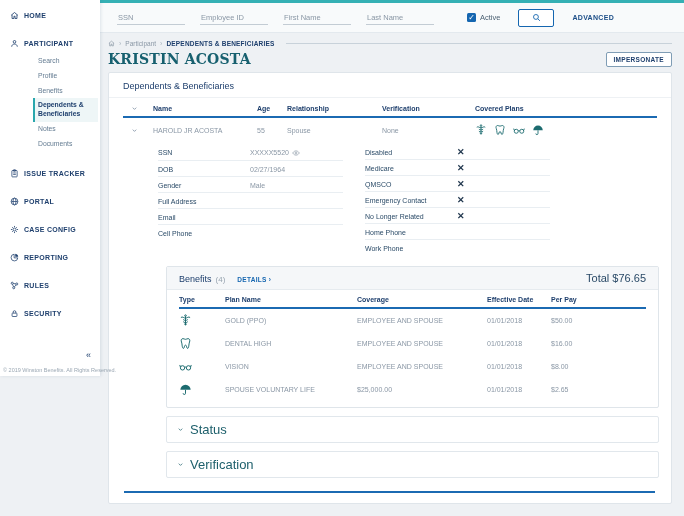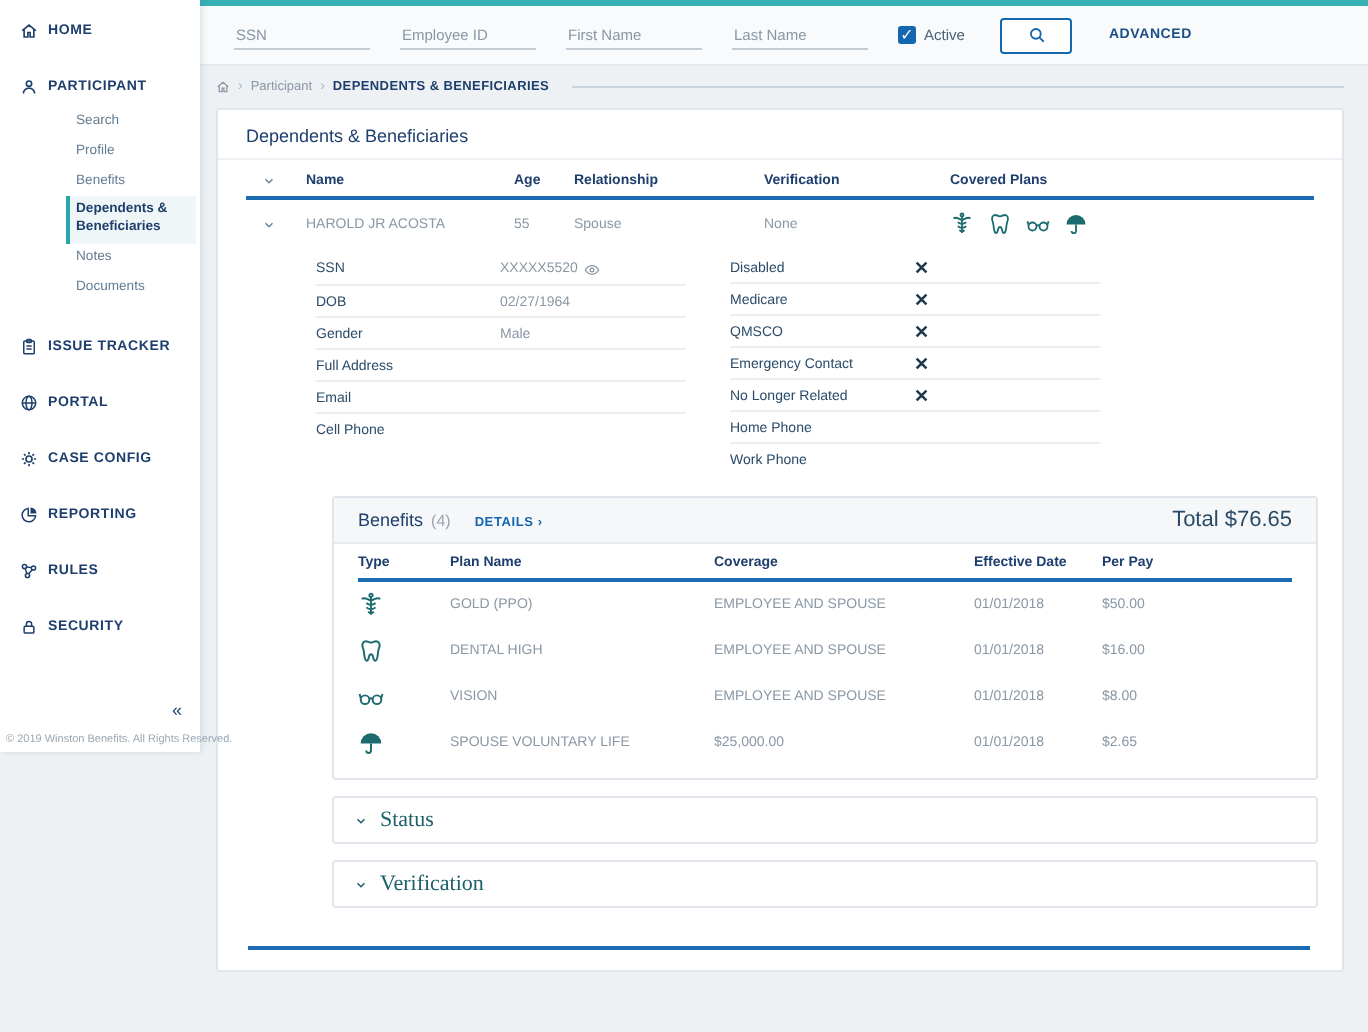--- a/index.html
+++ b/index.html
@@ -30,21 +30,21 @@
   .main { flex:1; display:flex; flex-direction:column; border-top:3px solid #35b0b4;
     background:#eef1f4; min-width:0; }
 
   
   .topbar { height:30px; background:#f8fafb; border-bottom:1px solid #e3e9ee;
     display:flex; align-items:center; padding-left:17px; flex:none; }
   .tb-field { width:68px; margin-right:15px; border:none; border-bottom:1px solid #c3ccd4;
     background:transparent; font-size:7.5px; color:#51636f; padding:2px 1px;
     font-family:"Liberation Sans", sans-serif; outline:none; }
   .tb-field::placeholder { color:#8a97a5; }
-  .chk-group { display:flex; align-items:center; gap:4px; cursor:pointer; }
+  .chk-group { display:flex; align-items:center; gap:4px; margin-left:18px; cursor:pointer; }
   .checkbox { width:9px; height:9px; background:#1566b0; border-radius:1.5px;
     color:#fff; font-size:8px; line-height:9px; text-align:center; }
   .checkbox::after { content:"✓"; }
   .chk-label { font-size:7.5px; color:#4c6173; }
   .search-btn { width:36px; height:18px; margin-left:18px; background:#fff;
     border:1.5px solid #1566b0; border-radius:2px; display:flex; align-items:center;
     justify-content:center; cursor:pointer; color:#1566b0; }
   .search-btn svg { width:9px; height:9px; }
   .advanced { margin-left:18px; font-size:7px; font-weight:bold; letter-spacing:.3px;
     color:#1b4d87; cursor:pointer; }
@@ -112,21 +112,21 @@
   .ben-hrow { padding:6px 0 4px; border-bottom:2px solid #1b6ab2;
     font-size:7px; font-weight:bold; color:#1e3f6d; }
   .ben-row { padding:5px 0; font-size:7px; color:#8a97a5; min-height:23px; }
   .ben-type { color:#1c6b6f; }
   .ben-type svg { width:13px; height:13px; display:block; }
 
   
   .collapse-box { margin:8px 12px 0 57px; border:1px solid #e1e7ec; border-radius:2px;
     padding:5px 10px; display:flex; align-items:center; gap:6px; cursor:pointer; }
   .collapse-box .chev { margin-left:0; color:#1d5f6b; }
-  .collapse-label { font-size:11px; color:#1d5f6b;font-family:Liberation Serif, serif; }
+  .collapse-label { font-size:13px; color:#1d5f6b; }
 
   .blue-line { margin:12px 16px 10px 15px; border-top:2px solid #1b6ab2; margin-top:auto; }
 </style>
 </head>
 <body>
 
 <svg width="0" height="0" style="position:absolute">
   <defs>
     <g id="i-home">
         <path d="M3 11.5 12 4l9 7.5M5.5 10v10h5v-6h3v6h5V10" fill="none" stroke="currentColor" stroke-width="2.2"></path>
@@ -300,20 +300,24 @@
               <use href="#i-home"></use>
             </svg>
           </span>
         <span class="bc-sep">›</span>
         <span class="bc-link">Participant</span>
         <span class="bc-sep">›</span>
         <span class="bc-current">DEPENDENTS &amp; BENEFICIARIES</span>
         <span class="bc-line"></span>
       </div>
 
+      <div class="title-row">
+        <span class="page-title">KRISTIN ACOSTA</span>
+        <button class="impersonate-btn">IMPERSONATE</button>
+      </div>
 
       <div class="card">
         <div class="card-header">Dependents &amp; Beneficiaries</div>
 
         <div class="dep-table">
           <div class="dep-hrow">
             <span class="chev">
                 <svg viewBox="0 0 24 24">
                   <use href="#i-chev"></use>
                 </svg>

